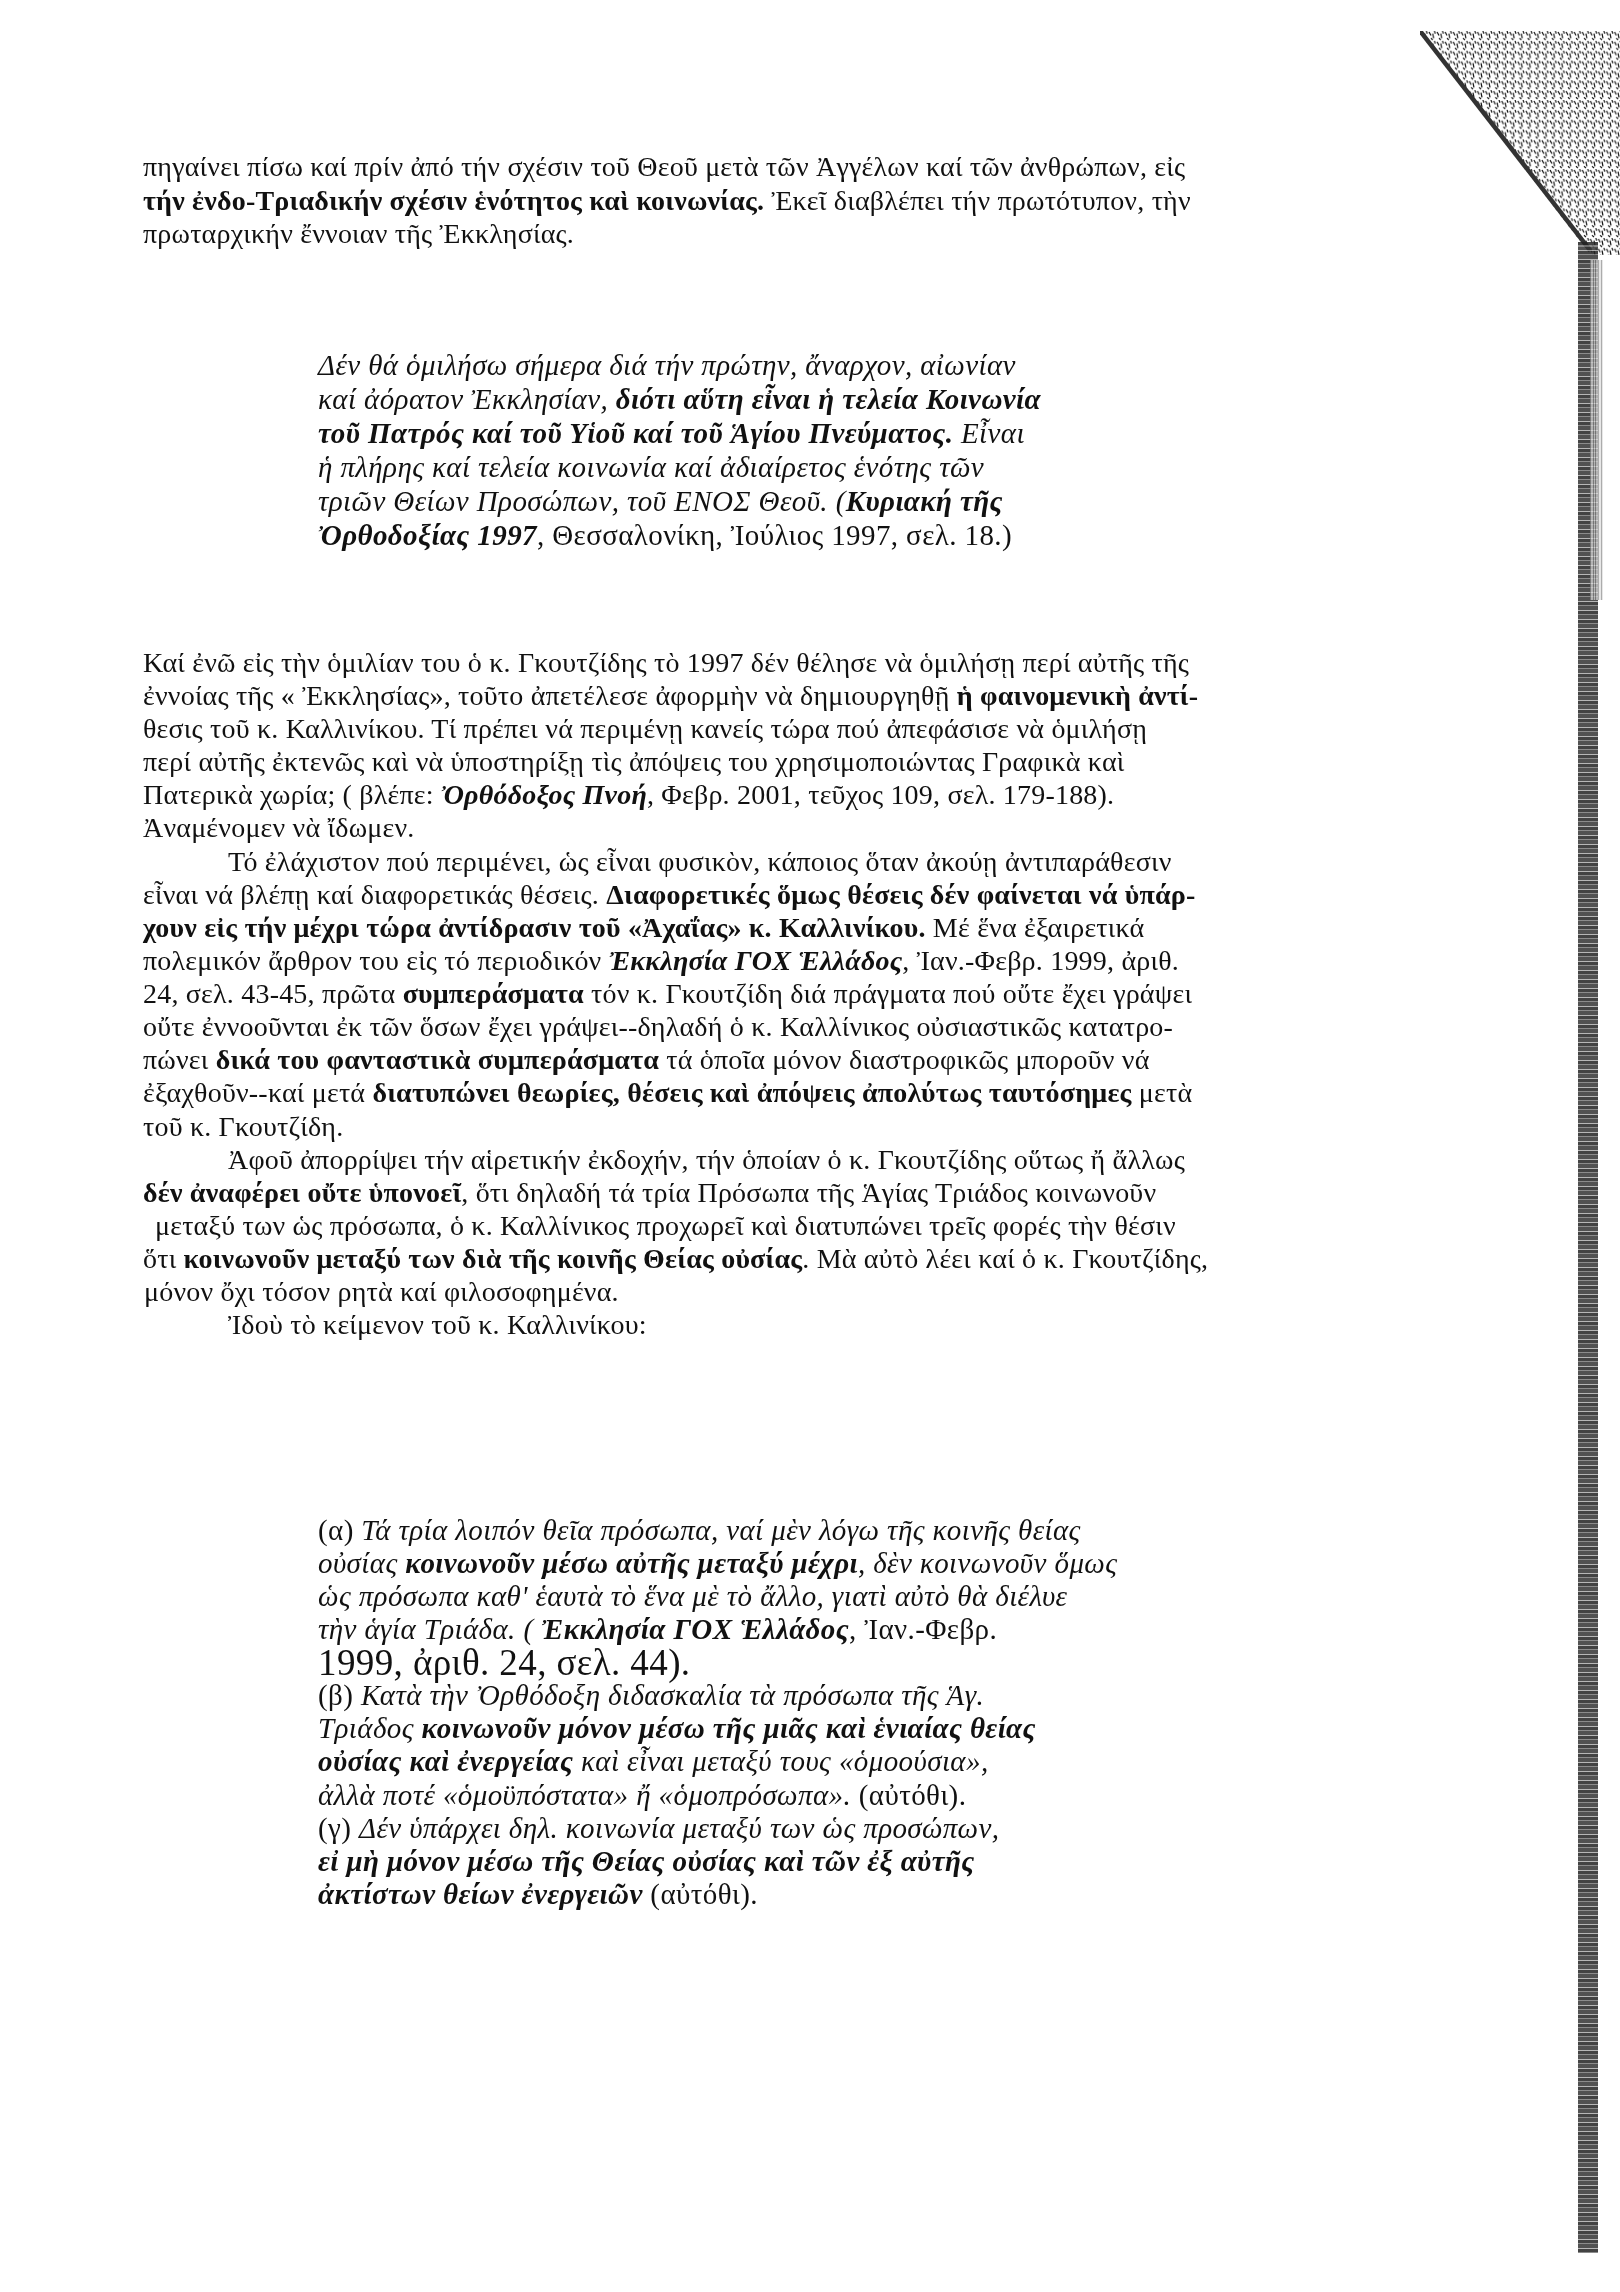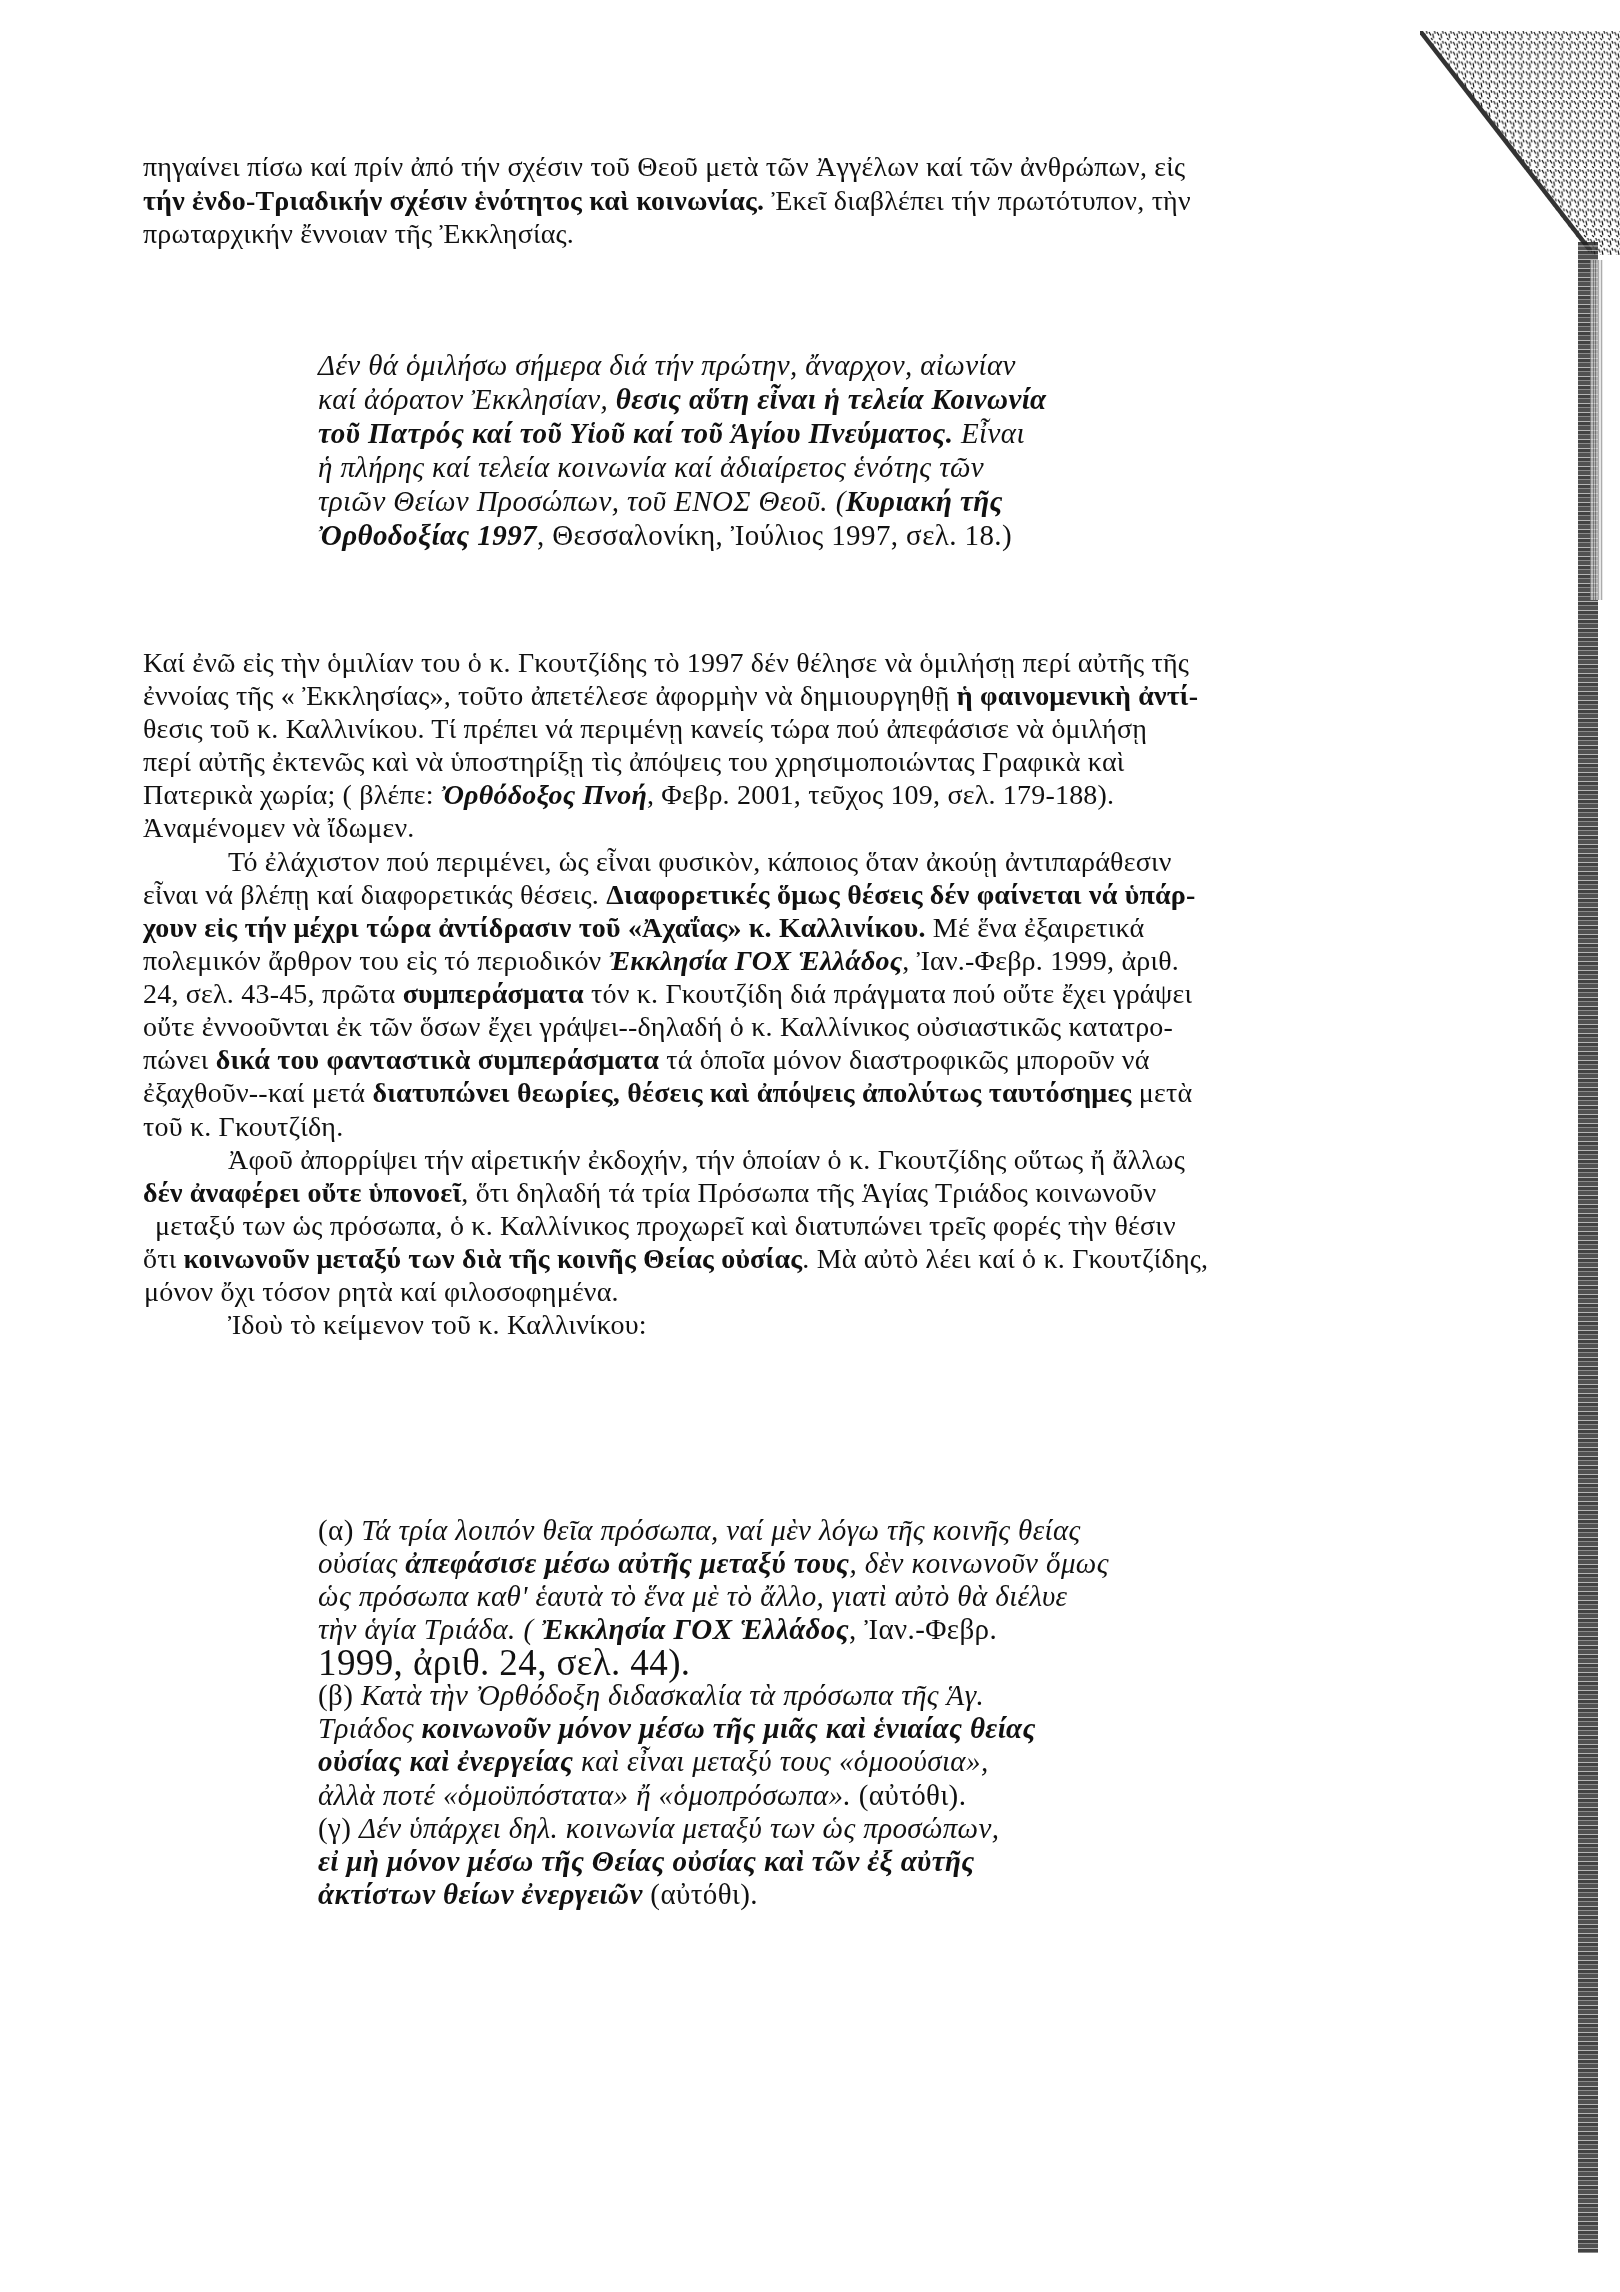--- a/index.html
+++ b/index.html
@@ -47,21 +47,21 @@
   <div class="edge"></div>
   <div class="edge-light"></div>
 
   <div class="line" style="left:143px; top:150px;">πηγαίνει πίσω καί πρίν ἀπό τήν σχέσιν τοῦ Θεοῦ μετὰ τῶν Ἀγγέλων καί τῶν ἀνθρώπων, εἰς</div>
   <div class="line" style="left:143px; top:184px;"><span class="b">τήν ἐνδο-Τριαδικήν σχέσιν ἑνότητος καὶ κοινωνίας.</span><span> Ἐκεῖ διαβλέπει τήν πρωτότυπον, τὴν</span></div>
   <div class="line" style="left:143px; top:217px;">πρωταρχικήν ἔννοιαν τῆς Ἐκκλησίας.</div>
 
 
   <div id="quote1">
       <div class="line" style="left: 318px; top: 349px; font-size: 29px; letter-spacing: 0.4px;"><span class="i">Δέν θά ὁμιλήσω σήμερα διά τήν πρώτην, ἄναρχον, αἰωνίαν</span></div>
-      <div class="line" style="left: 318px; top: 383px; font-size: 29px; letter-spacing: 0.4px;"><span class="i">καί ἀόρατον Ἐκκλησίαν, </span><span class="b i">θεσις αὕτη εἶναι ἡ τελεία Κοινωνία</span></div>
+      <div class="line" style="left: 318px; top: 383px; font-size: 29px; letter-spacing: 0.4px;"><span class="i">καί ἀόρατον Ἐκκλησίαν, </span><span class="b i">διότι αὕτη εἶναι ἡ τελεία Κοινωνία</span></div>
       <div class="line" style="left: 318px; top: 417px; font-size: 29px; letter-spacing: 0.4px;"><span class="b i">τοῦ Πατρός καί τοῦ Υἱοῦ καί τοῦ Ἁγίου Πνεύματος.</span><span class="i"> Εἶναι</span></div>
       <div class="line" style="left: 318px; top: 451px; font-size: 29px; letter-spacing: 0.4px;"><span class="i">ἡ πλήρης καί τελεία κοινωνία καί ἀδιαίρετος ἑνότης τῶν</span></div>
       <div class="line" style="left: 318px; top: 485px; font-size: 29px; letter-spacing: 0.4px;"><span class="i">τριῶν Θείων Προσώπων, τοῦ ΕΝΟΣ Θεοῦ. (</span><span class="b i">Κυριακή τῆς</span></div>
       <div class="line" style="left: 318px; top: 519px; font-size: 29px; letter-spacing: 0.4px;"><span class="b i">Ὀρθοδοξίας 1997</span><span>, Θεσσαλονίκη, Ἰούλιος 1997, σελ. 18.)</span></div>
     </div>
 
   <div id="para3">
       <div class="line" style="left: 143px; top: 646px;"><span>Καί ἐνῶ εἰς τὴν ὁμιλίαν του  ὁ κ. Γκουτζίδης τὸ 1997 δέν θέλησε νὰ ὁμιλήσῃ περί αὐτῆς τῆς</span></div>
       <div class="line" style="left: 143px; top: 679px;"><span>ἐννοίας τῆς « Ἐκκλησίας», τοῦτο ἀπετέλεσε ἀφορμὴν νὰ δημιουργηθῇ </span><span class="b">ἡ φαινομενικὴ ἀντί-</span></div>
       <div class="line" style="left: 143px; top: 712px;"><span>θεσις τοῦ κ. Καλλινίκου. Τί πρέπει νά περιμένῃ κανείς τώρα πού ἀπεφάσισε νὰ ὁμιλήσῃ</span></div>
@@ -87,21 +87,21 @@
       <div class="line" style="left: 143px; top: 1176px;"><span class="b">δέν ἀναφέρει οὔτε ὑπονοεῖ</span><span>, ὅτι δηλαδή τά τρία Πρόσωπα τῆς Ἁγίας Τριάδος κοινωνοῦν</span></div>
       <div class="line" style="left: 155px; top: 1209px;"><span>μεταξύ των ὡς πρόσωπα, ὁ κ. Καλλίνικος προχωρεῖ καὶ διατυπώνει τρεῖς φορές τὴν θέσιν</span></div>
       <div class="line" style="left: 143px; top: 1242px;"><span>ὅτι </span><span class="b">κοινωνοῦν μεταξύ των διὰ τῆς κοινῆς Θείας οὐσίας</span><span>. Μὰ αὐτὸ λέει καί ὁ κ. Γκουτζίδης,</span></div>
       <div class="line" style="left: 144px; top: 1275px; text-align: right;"><span>μόνον ὄχι τόσον ρητὰ καί φιλοσοφημένα.</span></div>
     </div>
 
   <div class="line" style="left:228px; top:1308px;">Ἰδοὺ τὸ κείμενον τοῦ κ. Καλλινίκου:</div>
 
   <div id="quote2">
       <div class="line" style="left: 318px; top: 1514px; font-size: 29px; letter-spacing: 0.4px;"><span>(α) </span><span class="i">Τά τρία λοιπόν θεῖα πρόσωπα, ναί μὲν λόγω τῆς κοινῆς θείας</span></div>
-      <div class="line" style="left: 318px; top: 1547px; font-size: 29px; letter-spacing: 0.4px;"><span class="i">οὐσίας </span><span class="b i">ἀπεφάσισε μέσω αὐτῆς μεταξύ τους</span><span class="i">, δὲν κοινωνοῦν ὅμως</span></div>
+      <div class="line" style="left: 318px; top: 1547px; font-size: 29px; letter-spacing: 0.4px;"><span class="i">οὐσίας </span><span class="b i">κοινωνοῦν μέσω αὐτῆς μεταξύ μέχρι</span><span class="i">, δὲν κοινωνοῦν ὅμως</span></div>
       <div class="line" style="left: 318px; top: 1580px; font-size: 29px; letter-spacing: 0.4px;"><span class="i">ὡς πρόσωπα καθ' ἑαυτὰ τὸ ἕνα μὲ τὸ ἄλλο, γιατὶ αὐτὸ θὰ διέλυε</span></div>
       <div class="line" style="left: 318px; top: 1613px; font-size: 29px; letter-spacing: 0.4px;"><span class="i">τὴν ἁγία Τριάδα. ( </span><span class="b i">Ἐκκλησία ΓΟΧ Ἑλλάδος</span><span>, Ἰαν.-Φεβρ.</span></div>
       <div class="line" style="left: 318px; top: 1646px; font-size: 37px; letter-spacing: 0.4px;"><span>1999, ἀριθ. 24, σελ. 44).</span></div>
       <div class="line" style="left: 318px; top: 1679px; font-size: 29px; letter-spacing: 0.4px;"><span> (β) </span><span class="i">Κατὰ τὴν Ὀρθόδοξη διδασκαλία τὰ πρόσωπα τῆς Ἁγ.</span></div>
       <div class="line" style="left: 318px; top: 1712px; font-size: 29px; letter-spacing: 0.4px;"><span class="i">Τριάδος </span><span class="b i">κοινωνοῦν μόνον μέσω τῆς μιᾶς καὶ ἑνιαίας θείας</span></div>
       <div class="line" style="left: 318px; top: 1745px; font-size: 29px; letter-spacing: 0.4px;"><span class="b i">οὐσίας καὶ ἐνεργείας</span><span class="i"> καὶ εἶναι μεταξύ τους «ὁμοούσια»,</span></div>
       <div class="line" style="left: 318px; top: 1779px; font-size: 29px; letter-spacing: 0.4px;"><span class="i">ἀλλὰ ποτέ «ὁμοϋπόστατα» ἤ «ὁμοπρόσωπα».</span><span>  (αὐτόθι).</span></div>
       <div class="line" style="left: 318px; top: 1812px; font-size: 29px; letter-spacing: 0.4px; text-align: right;"><span>(γ) </span><span class="i">Δέν ὑπάρχει δηλ. κοινωνία μεταξύ των ὡς προσώπων,</span></div>
       <div class="line" style="left: 318px; top: 1845px; font-size: 29px; letter-spacing: 0.4px;"><span class="b i">εἰ μὴ μόνον μέσω τῆς Θείας οὐσίας καὶ τῶν ἐξ αὐτῆς</span></div>
       <div class="line" style="left: 318px; top: 1878px; font-size: 29px; letter-spacing: 0.4px;"><span class="b i">ἀκτίστων θείων ἐνεργειῶν</span><span> (αὐτόθι).</span></div>

